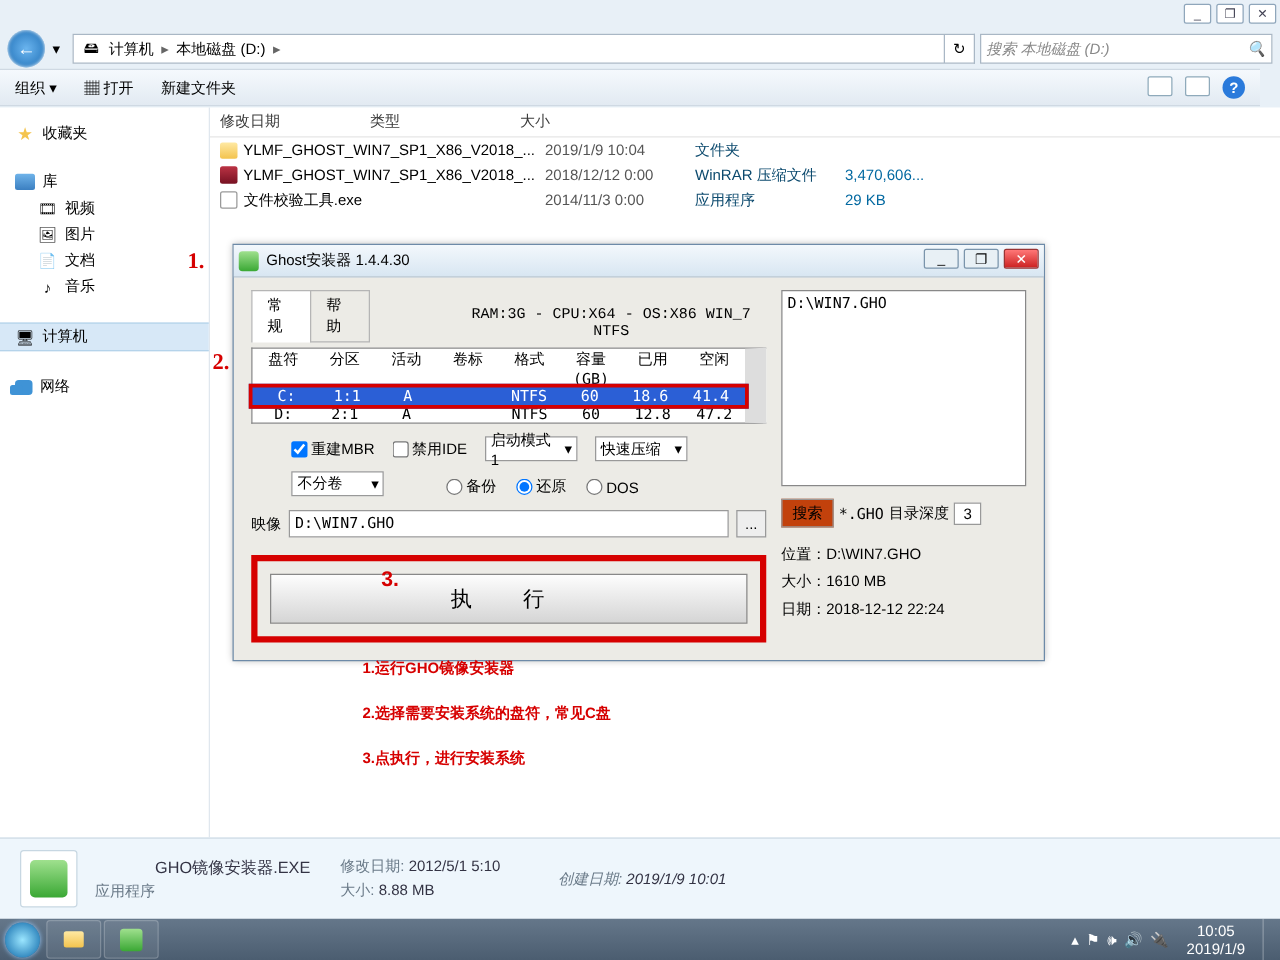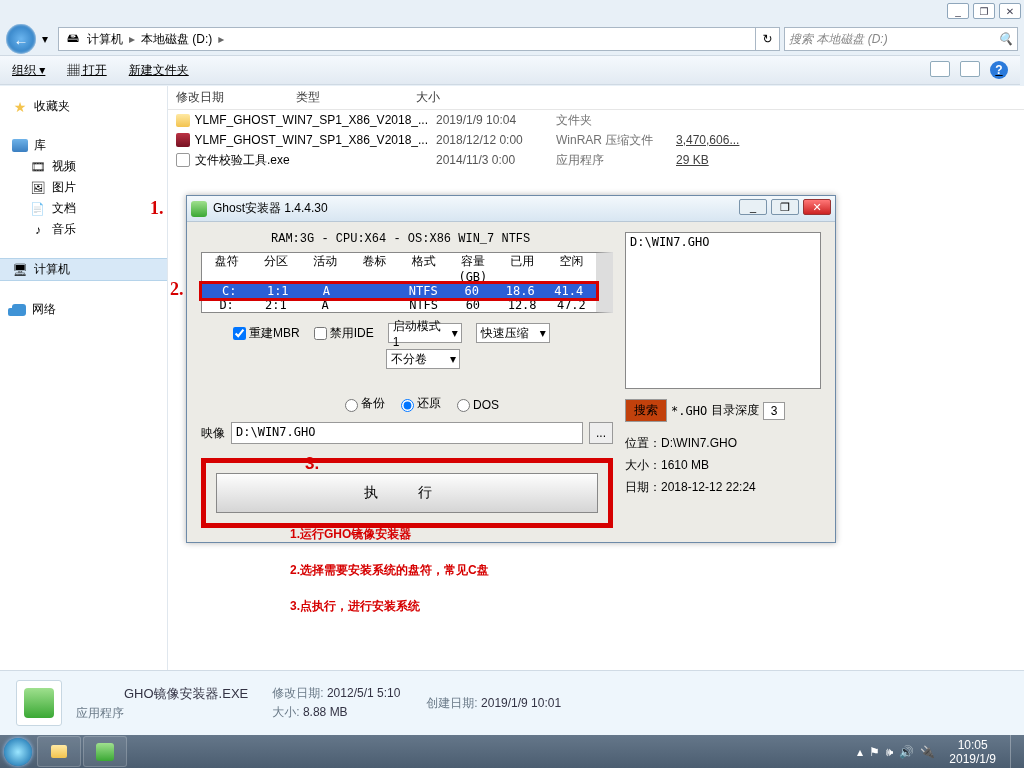--- a/index.html
+++ b/index.html
@@ -13,21 +13,21 @@
 .navbar { position:absolute; top:24px; left:0; right:0; height:30px; display:flex; align-items:center; padding:0 6px; }
 .navbtn { width:30px; height:30px; border-radius:50%; background:radial-gradient(#6bb5ef,#1a6bb3); color:#fff; display:flex; align-items:center; justify-content:center; font-size:15px; box-shadow:inset 0 0 3px #fff; }
 .navhist { width:14px; height:20px; margin-left:2px; display:flex; align-items:center; justify-content:center; }
 .addr { flex:1; height:24px; background:#fff; border:1px solid #a9b7c5; margin-left:6px; display:flex; align-items:center; padding:0 6px; gap:6px; }
 .addr .chev { color:#666; }
 .addrref { width:24px; height:24px; border:1px solid #a9b7c5; border-left:none; background:#fff; display:flex; align-items:center; justify-content:center; }
 .search { width:234px; height:24px; background:#fff; border:1px solid #a9b7c5; margin-left:4px; display:flex; align-items:center; padding:0 4px; color:#888; font-style:italic; }
 .search .mag { margin-left:auto; color:#4e7ab0; }
 
 
-.toolbar { position:absolute; top:55px; left:0; right:4px; height:30px; background:linear-gradient(#f5f9fd,#e2eaf2); border-top:1px solid #cfd9e3; border-bottom:1px solid #cfd9e3; display:flex; align-items:center; padding:0 12px; gap:22px;text-decoration:underline; }
+.toolbar { position:absolute; top:55px; left:0; right:16px; height:30px; background:linear-gradient(#f5f9fd,#e2eaf2); border-top:1px solid #cfd9e3; border-bottom:1px solid #cfd9e3; display:flex; align-items:center; padding:0 12px; gap:22px; }
 .toolbar .right { margin-left:auto; display:flex; gap:10px; }
 .toolbar .iconbtn { width:20px; height:16px; border:1px solid #8faabb; background:#fff; border-radius:2px; }
 .toolbar .help { width:18px; height:18px; border-radius:50%; background:#2a7adb; color:#fff; display:flex; align-items:center; justify-content:center; font-weight:bold; }
 
 
 .sidebar { position:absolute; top:86px; left:0; width:168px; bottom:98px; background:#fff; border-right:1px solid #e0e7ee; padding:10px 0; }
 .sidesec { margin-bottom:18px; }
 .sidehead { display:flex; align-items:center; gap:6px; padding:2px 12px; }
 .sideitem { display:flex; align-items:center; gap:6px; padding:2px 12px 2px 30px; }
 .computerrow { background:#d7e8f7; border-top:1px solid #b5d3ea; border-bottom:1px solid #b5d3ea; margin:2px 0; padding-left:12px; }
@@ -41,22 +41,22 @@
 .filelist { position:absolute; top:86px; left:168px; right:0; bottom:98px; background:#fff; }
 .colhead { display:flex; border-bottom:1px solid #e6e6e6; height:24px; align-items:center; color:#3a3a3a; }
 .ch { padding:0 8px; }
 .ch.name { width:260px; }
 .ch.date { width:120px; }
 .ch.type { width:120px; }
 .ch.size { width:110px; }
 .filerow { display:flex; height:20px; align-items:center; }
 .filerow .name { width:260px; display:flex; align-items:center; gap:5px; padding-left:8px; }
 .filerow .date { width:120px; padding-left:8px; color:#555; }
-.filerow .type { width:120px; padding-left:8px; color:#737373; }
-.filerow .size { width:110px; padding-left:8px; color:#404040;text-decoration:underline; }
+.filerow .type { width:120px; padding-left:8px; color:#0c4a6e; }
+.filerow .size { width:110px; padding-left:8px; color:#0369a1; }
 .fold { width:16px; height:13px; background:linear-gradient(#ffe9a3,#f3c34e); border-radius:2px; }
 .exeico { width:14px; height:14px; background:#fff; border:1px solid #999; border-radius:2px; }
 .rarico { width:14px; height:14px; background:linear-gradient(#b34,#712); border-radius:2px; }
 
 
 .details { position:absolute; left:0; right:0; bottom:33px; height:65px; background:#eef6fc; border-top:1px solid #d0dbe5; display:flex; align-items:center; padding:6px 16px; gap:14px; }
 .details .thumb { width:46px; height:46px; background:#fff; border:1px solid #c7d7e2; border-radius:3px; display:flex; align-items:center; justify-content:center; }
 .details .thumb div { width:30px; height:30px; background:linear-gradient(#9fe08e,#3aa834); border-radius:4px; }
 .details .meta { display:flex; flex-direction:column; gap:2px; color:#334; }
 .details .grey { color:#6a7a88; }
@@ -86,26 +86,26 @@
 .dhdr { display:flex; font-family:"SimSun",monospace; }
 .dhdr span, .drow span { flex:1; text-align:center; font-family:"SimSun",monospace; }
 .drow { display:flex; }
 .drow.sel { background:#2b5fd6; color:#fff; border:3px solid #d60000; margin:-3px; position:relative; z-index:1; padding:0 3px; }
 .ctrls { margin-top:10px; display:flex; flex-wrap:wrap; gap:8px 14px; align-items:center; }
 .chk { display:flex; align-items:center; gap:3px; }
 .chk input { width:13px; height:13px; }
 .sel2 { height:20px; border:1px solid #999; background:#fff; padding:0 16px 0 4px; display:flex; align-items:center; position:relative; }
 .sel2:after { content:"▾"; position:absolute; right:3px; }
 .radios { display:flex; gap:16px; margin-top:6px; margin-left:30px; }
-.radios label { display:flex; gap:3px; align-items:flex-end; }
+.radios label { display:flex; gap:3px; align-items:center; }
 .imgrow { display:flex; align-items:center; gap:6px; margin-top:10px; }
 .imgrow .txt { flex:1; height:22px; border:1px solid #999; background:#fff; padding:2px 4px; font-family:monospace; }
 .imgrow .dots { width:24px; height:22px; border:1px solid #999; background:#eee; display:flex; align-items:center; justify-content:center; }
 .execwrap { border:5px solid #d60000; margin-top:14px; padding:10px; }
-.execbtn { width:100%; height:40px; background:linear-gradient(#fdfdfd,#d5d5d5); border:1px solid #888; font-size:14px; letter-spacing:18px; }
+.execbtn { width:100%; height:40px; background:linear-gradient(#fdfdfd,#d5d5d5); border:1px solid #888; font-size:17px; letter-spacing:18px; }
 .rightcol { width:196px; display:flex; flex-direction:column; }
 .listbox { background:#fff; border:1px solid #888; height:157px; padding:2px 4px; font-family:monospace; }
 .searchrow { display:flex; gap:4px; align-items:center; margin-top:10px; }
 .searchrow .btn { padding:2px 8px; border:1px solid #999; background:#c2410c; }
 .searchrow .ext { font-family:monospace; }
 .depth { width:22px; height:18px; border:1px solid #999; background:#fff; text-align:center; }
 .metaright { margin-top:10px; line-height:22px; font-family:"SimSun",monospace; }
 
 
 .ann { position:absolute; color:#d60000; font-weight:bold; font-size:18px; font-family:"Microsoft YaHei"; }
@@ -236,20 +236,24 @@
     <span>Ghost安装器 1.4.4.30</span>
     <div class="dlgbtns">
       <span>_</span>
       <span>❐</span>
       <span class="close">✕</span>
     </div>
   </div>
   <div class="dlgbody">
     <div class="leftcol">
       <div style="display:flex;align-items:flex-end;">
+        <div class="tabs">
+          <div class="tab">常规</div>
+          <div class="tab inactive">帮助</div>
+        </div>
         <div class="sysinfo">RAM:3G - CPU:X64 - OS:X86 WIN_7 NTFS</div>
       </div>
       <div class="diskbox">
         <div class="dhdr" id="dhdr">
             <span>盘符</span>
             <span>分区</span>
             <span>活动</span>
             <span>卷标</span>
             <span>格式</span>
             <span>容量(GB)</span>
@@ -288,21 +292,21 @@
             <input type="checkbox" style="">
             <span>禁用IDE</span>
           </label>
         <div class="sel2" style="width:74px;">
             <span>启动模式1</span>
           </div>
         <div class="sel2" style="width:74px;">
             <span>快速压缩</span>
           </div>
       </div>
-      <div style="display:flex;align-items:center;gap:20px;margin-top:6px;flex-direction:column;">
+      <div style="display:flex;align-items:center;gap:20px;margin-top:6px;">
         <div class="sel2" style="width:74px;margin-left:32px;">
             <span>不分卷</span>
           </div>
         <div class="radios">
           <label>
               <input type="radio" name="m" style="">
               <span>备份</span>
             </label>
           <label>
               <input type="radio" name="m" checked="" style="">
@@ -354,21 +358,21 @@
       <div></div>
     </div>
   <div class="meta">
     <div style="font-size:13px;margin-left:48px;">GHO镜像安装器.EXE</div>
     <div class="grey">应用程序</div>
   </div>
   <div class="meta" style="margin-left:10px;">
     <div><span class="grey">修改日期:</span> <span>2012/5/1 5:10</span></div>
     <div><span class="grey">大小:</span> <span>8.88 MB</span></div>
   </div>
-  <div class="meta" style="margin-left:12px;">
+  <div class="meta" style="margin-left:32px;font-style:italic;">
     <div><span class="grey">创建日期:</span> <span>2019/1/9 10:01</span></div>
   </div>
 </div>
 
 <div class="taskbar">
   <div class="startorb">
       <div></div>
     </div>
   <div class="tbtn">
       <div class="fold"></div>

